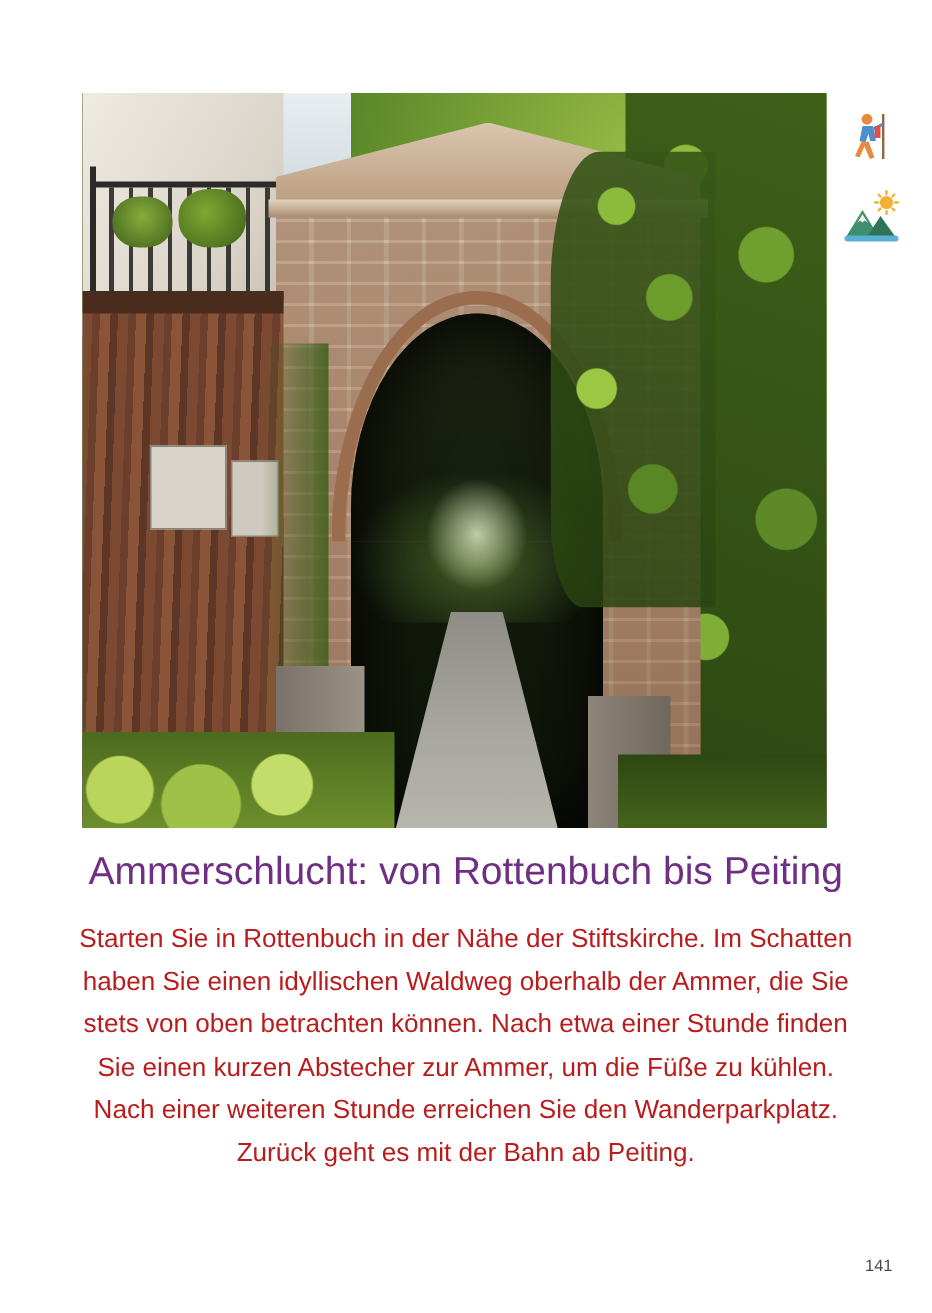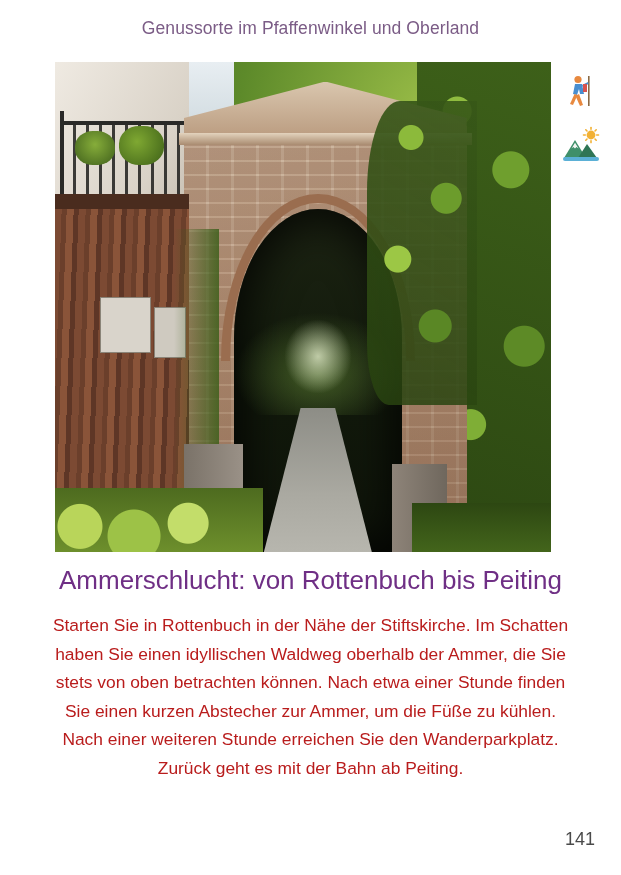--- a/index.html
+++ b/index.html
@@ -289,30 +289,29 @@
     bottom: 0;
     width: 500px;
     text-align: center;
     font-size: 12.4px;
     color: #6b3c8a;
   }
   .footer-page {
     position: absolute;
     right: 26px;
     bottom: -1px;
-    font-size: 18px;
+    font-size: 11px;
     color: #4a4a4a;
   }
 </style>
 </head>
 <body>
 
 <div class="page">
 
-  <div class="header-title">Genussorte im Pfaffenwinkel und Oberland</div>
 
   <div class="photo-frame">
     <div class="photo">
       <div class="bg-green"></div>
       <div class="sky-patch"></div>
       <div class="plaster"></div>
       <div class="railing"></div>
       <div class="railing-post"></div>
       <div class="flower-pot2"></div>
       <div class="flower-pot"></div>

